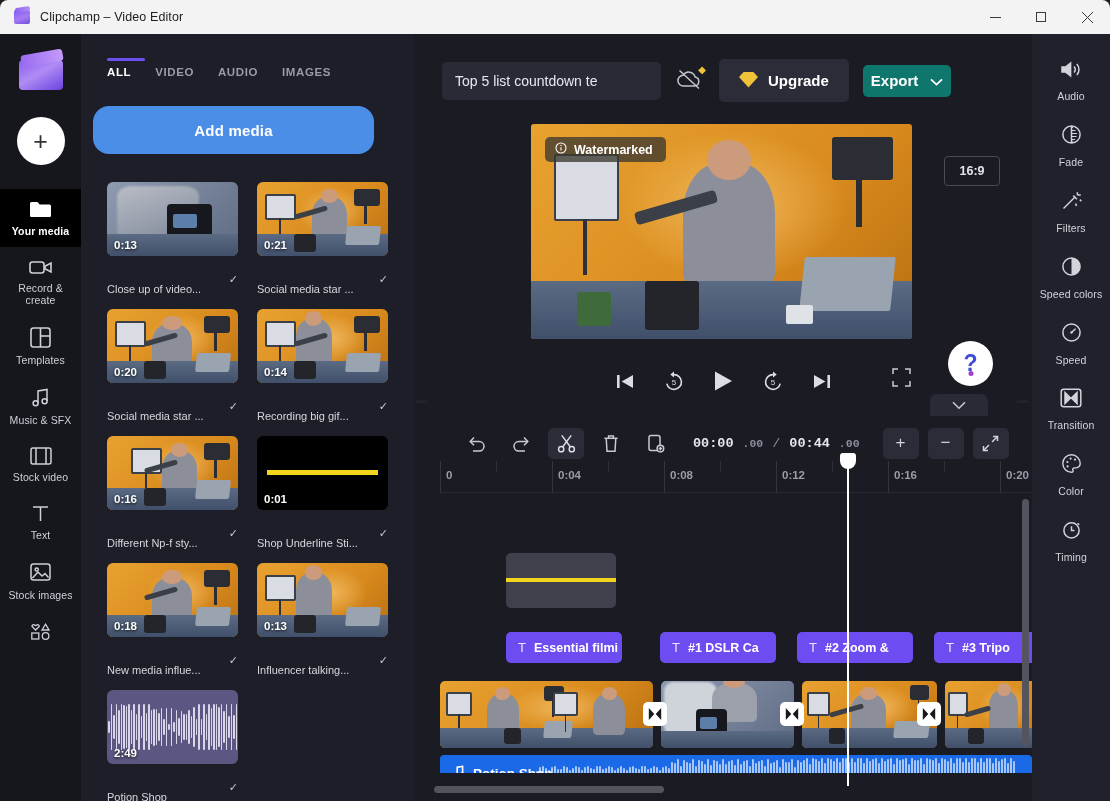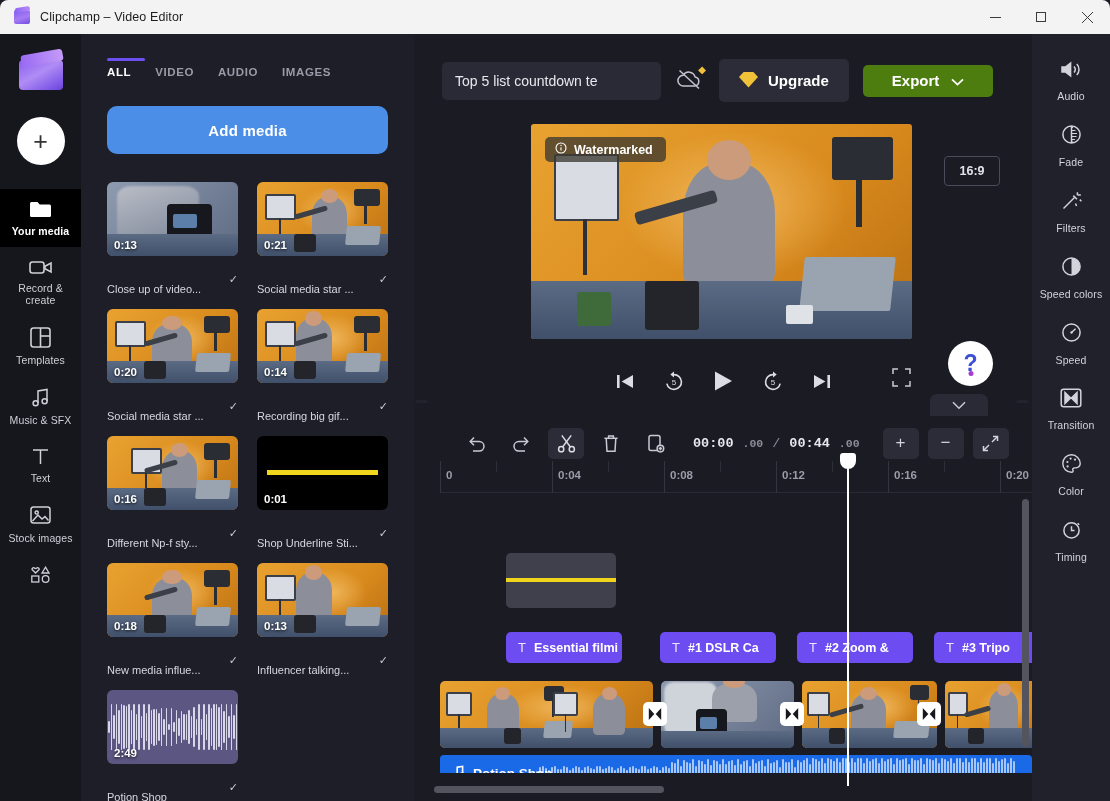--- a/index.html
+++ b/index.html
@@ -69,21 +69,21 @@
     background: #1e1e28;
   }
   .tabs { display: flex; gap: 24px; padding: 32px 0 0 26px; position: relative; }
   .tab { font-size: 11.5px; font-weight: 700; color: #9a9aa8; letter-spacing: .6px; cursor: pointer; padding-bottom: 4px;}
   .tab.active { color: #ffffff; }
   .tab-underline {
     position: absolute; top: 24px; left: 26px; width: 38px; height: 2.5px;
     background: #6c4ff0; border-radius: 2px;
   }
   .add-media {
-    margin: 24px 26px 0; height: 48px; border-radius: 10px; background: #4b8ee8;
+    margin: 24px 12px 0; height: 48px; border-radius: 16px; background: #4b8ee8;
     color: #fff; font-size: 15px; font-weight: 700; border: none; width: 281px;
     cursor: pointer; letter-spacing: .2px;
   }
   .media-grid {
     margin: 28px 26px 0; display: grid; grid-template-columns: 131px 131px;
     column-gap: 19px; row-gap: 14px;
   }
   .m-item { width: 131px; cursor: pointer; }
   .m-thumb {
     width: 131px; height: 74px; border-radius: 6px; position: relative; overflow: hidden;
@@ -138,21 +138,21 @@
     color: #e7e8ee; font-size: 14px; padding: 0 13px; font-family: "Liberation Sans", sans-serif;
   }
   .cloud-off { position: relative; width: 30px; height: 30px; color: #c3c4cd; cursor: pointer; }
   .gem-sm { position: absolute; right: -1px; top: -2px; font-size: 10px; color: #f0c23a; }
   .btn-upgrade {
     height: 43px; padding: 0 20px; background: #2c2c38; border: none; border-radius: 5px;
     color: #fff; font-size: 15px; font-weight: 700; display: flex; align-items: center; gap: 10px;
     cursor: pointer;
   }
   .btn-export {
-    height: 32px; padding: 0 29px; background: #4d7c0f; border: none; border-radius: 5px;
+    height: 32px; padding: 0 8px; background: #0f766e; border: none; border-radius: 5px;
     color: #fff; font-size: 15px; font-weight: 700; display: flex; align-items: center; gap: 12px;
     cursor: pointer;
   }
   .video-stage {
     position: absolute; left: 117px; top: 90px; width: 381px; height: 215px;
     border-radius: 3px; overflow: hidden;
   }
   .wm-badge {
     position: absolute; left: 14px; top: 13px; height: 25px; padding: 0 13px 0 10px;
     background: rgba(60,56,48,.78); border-radius: 5px; color: #fff; font-size: 12.5px;
@@ -330,20 +330,30 @@
         <span>
           <svg width="21" height="21" viewBox="0 0 21 21" fill="none" stroke="#cfd0d8" stroke-width="1.5">
               <path d="M8 16V4l9-1.6V14"></path>
               <circle cx="5.6" cy="16.2" r="2.5"></circle>
               <circle cx="14.6" cy="14.3" r="2.5"></circle>
             </svg>
         </span>
         <span class="ri-label">Music &amp; SFX</span>
       </div>
 
+      <div class="rail-item">
+        <span>
+          <svg width="22" height="18" viewBox="0 0 22 18" fill="none" stroke="#cfd0d8" stroke-width="1.5">
+              <rect x="1" y="1" width="20" height="16" rx="2"></rect>
+              <line x1="6" y1="1" x2="6" y2="17"></line>
+              <line x1="16" y1="1" x2="16" y2="17"></line>
+            </svg>
+        </span>
+        <span class="ri-label">Stock video</span>
+      </div>
 
       <div class="rail-item">
         <span>
           <svg width="19" height="19" viewBox="0 0 19 19" fill="none" stroke="#cfd0d8" stroke-width="1.5">
               <line x1="2" y1="3" x2="17" y2="3"></line>
               <line x1="9.5" y1="3" x2="9.5" y2="17"></line>
             </svg>
         </span>
         <span class="ri-label">Text</span>
       </div>

